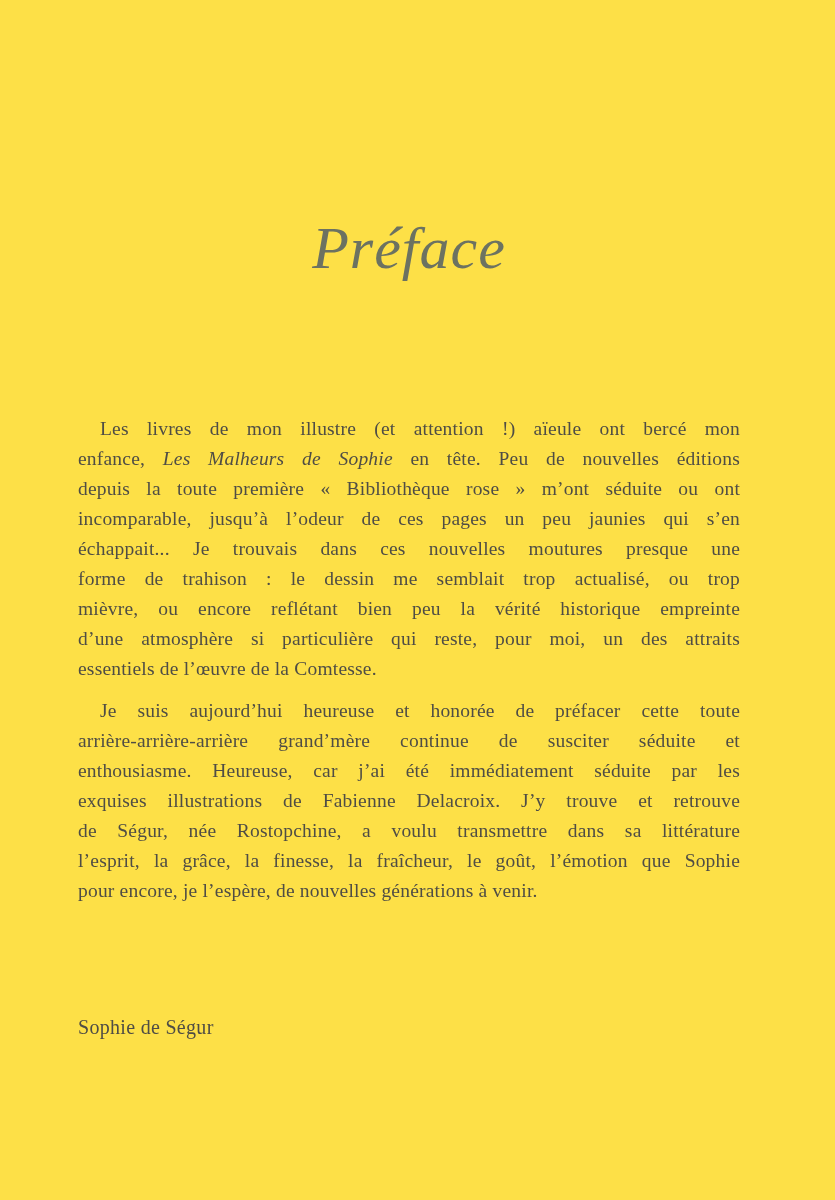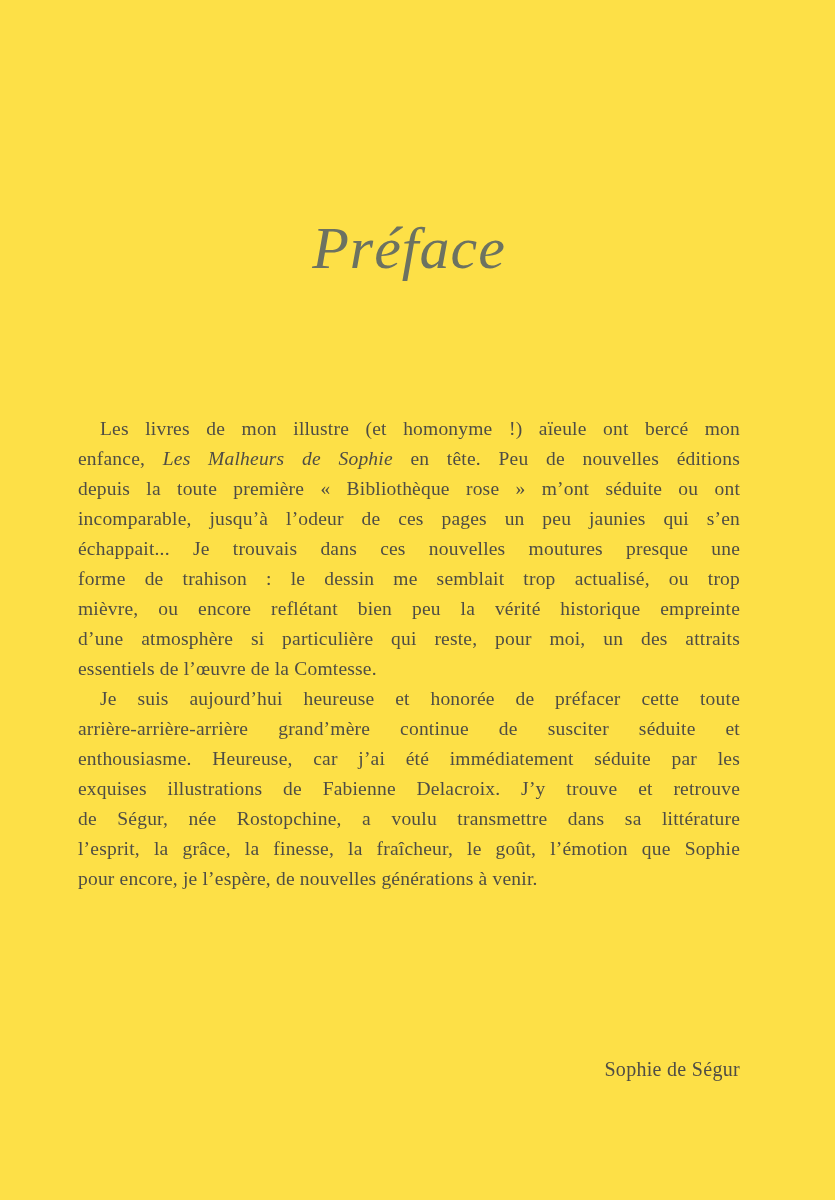--- a/index.html
+++ b/index.html
@@ -36,51 +36,49 @@
     position: absolute;
     top: 414px;
     left: 78px;
     width: 662px;
     color: #4f4d45;
     font-size: 19.5px;
     line-height: 30px;
     letter-spacing: 0.2px;
   }
   .para { margin: 0; }
-  .para + .para { }
+  .para + .para { margin-top: 12px; }
   .line {
     text-align: justify;
     text-align-last: justify;
     white-space: normal;
   }
   .line.first { text-indent: 22px; }
   .line.last  { text-align-last: left; }
   .line i { font-style: italic; }
   .signature {
     position: absolute;
     top: 1012px;
     left: 78px;
     width: 662px;
-    text-align: right;
     color: #4f4d45;
     font-size: 20px;
     line-height: 30px;
     letter-spacing: 0.3px;
-    margin-top: 42px;
   }
 </style>
 </head>
 <body>
 
 <div class="page">
   <h1 class="title">Préface</h1>
 
   <div class="body-text">
       <div class="para">
-        <div class="line first"><span>Les livres de mon illustre (et homonyme !) aïeule ont bercé mon</span></div>
+        <div class="line first"><span>Les livres de mon illustre (et attention !) aïeule ont bercé mon</span></div>
         <div class="line"><span>enfance, </span><i>Les Malheurs de Sophie</i><span> en tête. Peu de nouvelles éditions</span></div>
         <div class="line"><span>depuis la toute première « Bibliothèque rose » m’ont séduite ou ont</span></div>
         <div class="line"><span>incomparable, jusqu’à l’odeur de ces pages un peu jaunies qui s’en</span></div>
         <div class="line"><span>échappait... Je trouvais dans ces nouvelles moutures presque une</span></div>
         <div class="line"><span>forme de trahison : le dessin me semblait trop actualisé, ou trop</span></div>
         <div class="line"><span>mièvre, ou encore reflétant bien peu la vérité historique empreinte</span></div>
         <div class="line"><span>d’une atmosphère si particulière qui reste, pour moi, un des attraits</span></div>
         <div class="line last"><span>essentiels de l’œuvre de la Comtesse.</span></div>
       </div>
       <div class="para">

